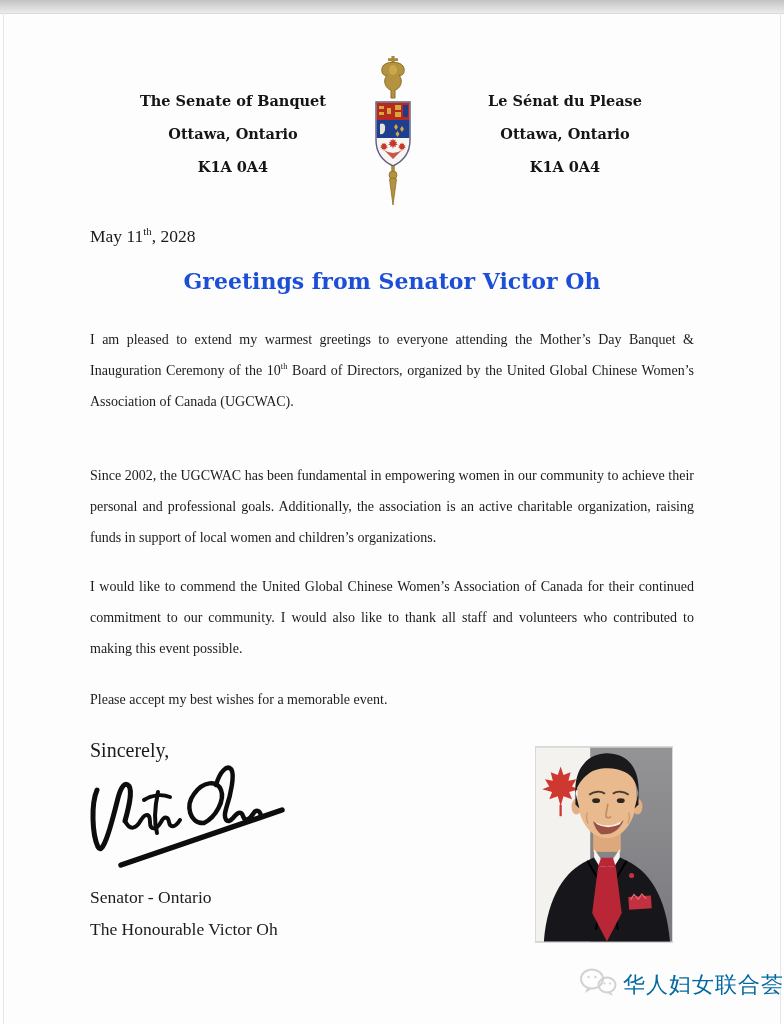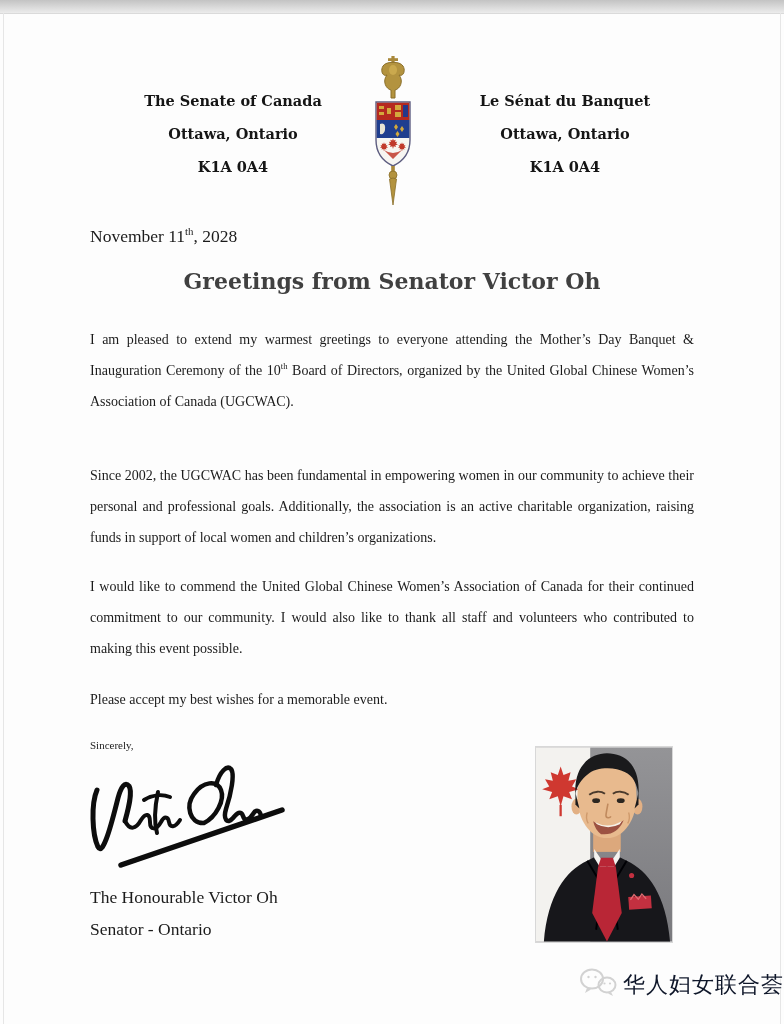--- a/index.html
+++ b/index.html
@@ -12,51 +12,51 @@
 
   
   .lh-block{position:absolute;top:84px;text-align:center;font-family:"DejaVu Serif",serif;
             font-weight:bold;font-size:14.5px;line-height:33px;color:#151515;}
   .lh-left{left:88px;width:290px;}
   .lh-right{left:418px;width:294px;}
   .crest{position:absolute;left:368px;top:56px;}
 
   .date{position:absolute;left:90px;top:226px;font-size:17.5px;}
   .title{position:absolute;left:0;top:268px;width:100%;text-align:center;
-         font-family:"DejaVu Serif",serif;font-weight:bold;font-size:22px;color:#404040;}
+         font-family:"DejaVu Serif",serif;font-weight:bold;font-size:22px;color:#1d4ed8;}
 
   .para{position:absolute;left:90px;width:604px;font-size:14px;line-height:31px;
         text-align:justify;}
   .p1{top:324px}.p2{top:460px}.p3{top:571px}
   .p4{top:684px;text-align:left}
-  .sincerely{position:absolute;left:90px;top:739px;font-size:11px;}
+  .sincerely{position:absolute;left:90px;top:739px;font-size:20px;}
   sup{font-size:0.62em;vertical-align:super;line-height:0;}
 
   .signature{position:absolute;left:84px;top:758px;}
   .signer{position:absolute;left:90px;top:882px;font-size:17.5px;line-height:31.5px;}
 
   .photo{position:absolute;left:535px;top:746px;width:138px;height:197px;
          border:1px solid #d8d8d8;box-sizing:border-box;}
   .photo svg{display:block}
 
   .watermark{position:absolute;left:578px;top:966px;display:flex;align-items:center;gap:5px;
-             color:#0f172a;}
+             color:#0369a1;}
   .watermark .wm-text{font-size:22px;font-family:"DejaVu Sans",sans-serif;
              letter-spacing:1px;text-shadow:0 1px 0 #ffffff;}
 </style>
 </head>
 <body>
 
 <div class="screen">
   <div class="top-edge"></div>
   <div class="side-edge left"></div>
   <div class="side-edge right"></div>
 
   <div class="lh-block lh-left">
-    <div>The Senate of Canada</div>
+    <div>The Senate of Banquet</div>
     <div>Ottawa, Ontario</div>
     <div>K1A 0A4</div>
   </div>
 
   <div class="crest">
     <svg width="50" height="152" viewBox="0 0 50 152">
 
       <rect x="23.4" y="0" width="3.2" height="8" fill="#a9883a"></rect>
       <rect x="20" y="2.2" width="10" height="2.8" fill="#a9883a"></rect>
 
@@ -92,26 +92,26 @@
         <path d="M16,94 Q25,100 34,94 L25,103 Z" fill="#c0392b" opacity="0.85"></path>
       </g>
 
       <rect x="23.2" y="110" width="3.6" height="6" fill="#a9883a"></rect>
       <circle cx="25" cy="119" r="4" fill="#b3933f" stroke="#8a6f2a" stroke-width="0.8"></circle>
       <path d="M21.5,123 Q25,121 28.5,123 L25,149 Z" fill="#b3933f" stroke="#8a6f2a" stroke-width="0.8"></path>
     </svg>
   </div>
 
   <div class="lh-block lh-right">
-    <div>Le Sénat du Banquet</div>
+    <div>Le Sénat du Please</div>
     <div>Ottawa, Ontario</div>
     <div>K1A 0A4</div>
   </div>
 
-  <div class="date"><span>November 11</span><sup>th</sup><span>, 2028</span></div>
+  <div class="date"><span>May 11</span><sup>th</sup><span>, 2028</span></div>
 
   <div class="title">Greetings from Senator Victor Oh</div>
 
   <div class="para p1"><span>I am pleased to extend my warmest greetings to everyone attending the Mother’s Day Banquet &amp; Inauguration Ceremony of the 10</span><sup>th</sup><span> Board of Directors, organized by the United Global Chinese Women’s Association of Canada (UGCWAC).</span></div>
 
   <div class="para p2">Since 2002, the UGCWAC has been fundamental in empowering women in our community to achieve their personal and professional goals. Additionally, the association is an active charitable organization, raising funds in support of local women and children’s organizations.</div>
 
   <div class="para p4">Please accept my best wishes for a memorable event.</div>
 
   <div class="para p3">I would like to commend the United Global Chinese Women’s Association of Canada for their continued commitment to our community. I would also like to thank all staff and volunteers who contributed to making this event possible.</div>
@@ -124,22 +124,22 @@
       <path stroke-width="4" d="M41,63 C46,73 52,71 57,62 C62,54 66,56 66,64 C66,72 72,73 77,64 C80,58 84,58 85,64 C86,70 91,70 96,62"></path>
       <path stroke-width="4" d="M74,34 C71,48 70,64 73,75"></path>
       <path stroke-width="4" d="M60,42 C68,37 78,36 86,39"></path>
       <path stroke-width="4.5" d="M119,65 C106,65 101,48 110,36 C119,23 133,22 137,32 C141,42 132,59 120,65"></path>
       <path stroke-width="4.5" d="M132,27 C136,13 143,7 147,11 C151,16 147,36 142,51 C139,61 143,67 149,60 C153,55 157,52 159,58 C161,64 165,62 169,56 C172,51 176,52 177,58"></path>
       <path stroke-width="5.5" d="M37,107 L198,52"></path>
     </svg>
   </div>
 
   <div class="signer">
+    <div>Senator - Ontario</div>
     <div>The Honourable Victor Oh</div>
-    <div>Senator - Ontario</div>
   </div>
 
   <div class="photo">
     <svg width="136" height="195" viewBox="0 0 138 197">
       <defs>
         <linearGradient id="bgG" x1="0" y1="0" x2="0" y2="1">
           <stop offset="0" stop-color="#949497"></stop>
             <stop offset="1" stop-color="#7a7a7e"></stop>
         </linearGradient>
       </defs>

